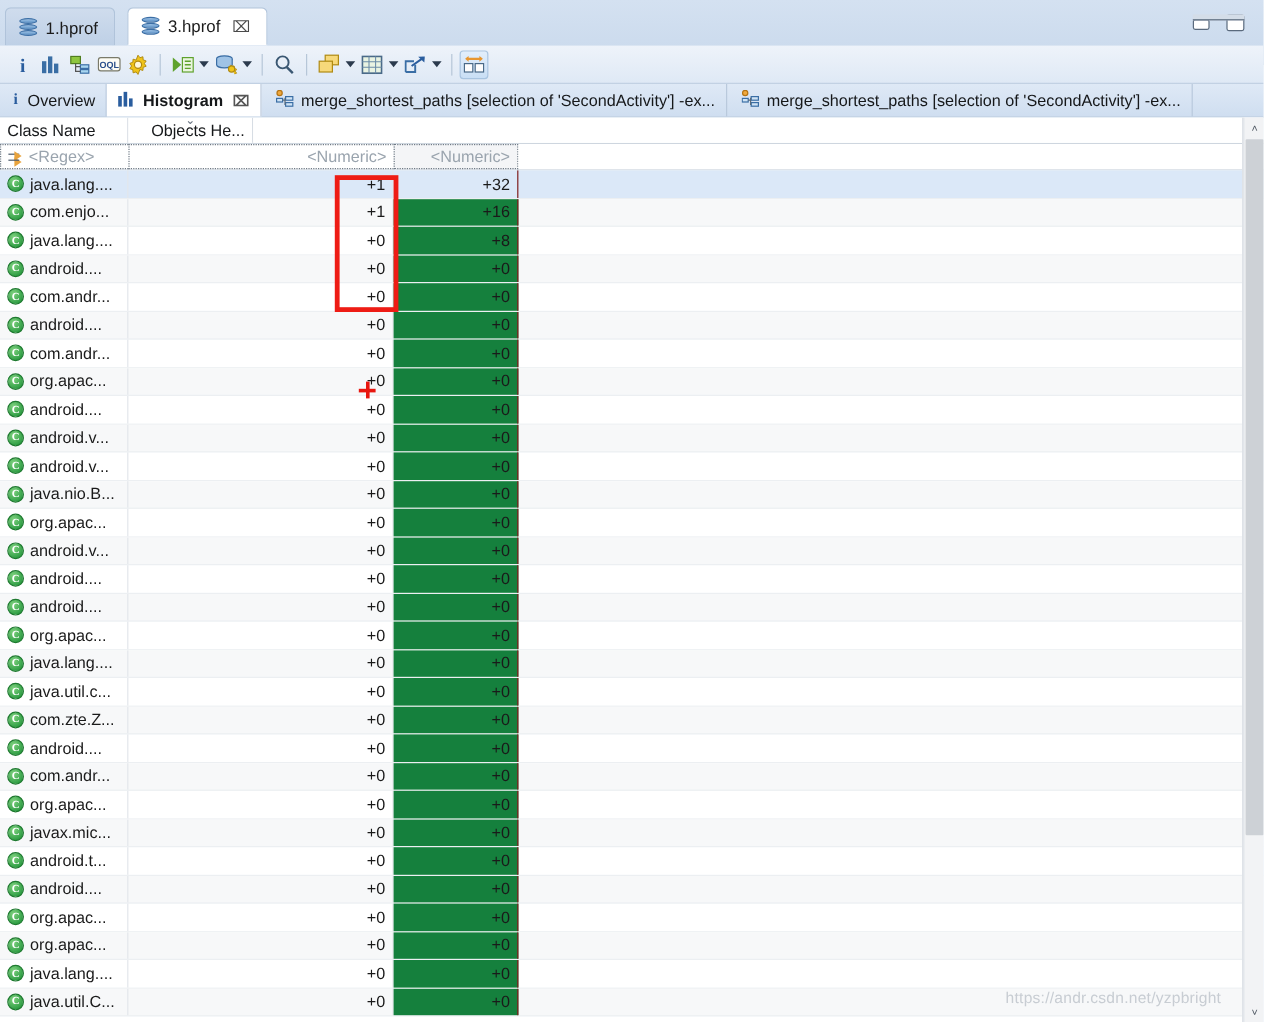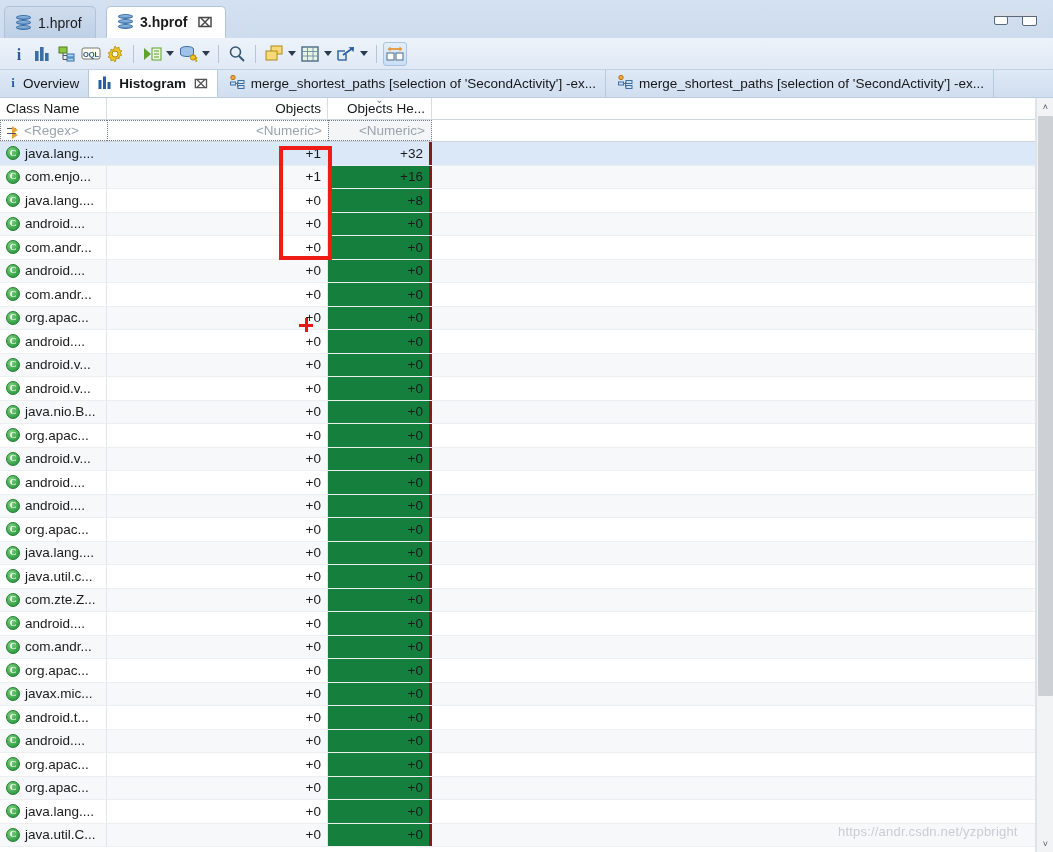--- a/index.html
+++ b/index.html
@@ -39,21 +39,21 @@
     left: 4px;
     background: linear-gradient(to bottom, #cfdced 0%, #bed0e6 100%);
     border: 1px solid #b0c3da;
     border-bottom: none;
   }
   .etab.active {
     left: 106px;
     background: #ffffff;
     border: 1px solid #b0c3da;
     border-bottom: 1px solid #ffffff;
-    font-weight: bold;
+    font-weight: normal;
   }
   .etab .close-x {
     font-size: 13px; color: #4a4a4a; margin-left: 3px;
     line-height: 1;
   }
 
   
   .db-icon { width: 15px; height: 16px; position: relative; display:inline-block;}
   .db-icon i {
     position: absolute; left: 0; width: 15px; height: 5px;
@@ -207,21 +207,21 @@
   }
   .trow.alt { background: #f7f8f9; }
   .trow.sel { background: #dbe8f8; }
   .td {
     display: flex; align-items: center; height: 100%;
     padding: 0 6px;
     overflow: hidden; white-space: nowrap;
   }
   .td.c-name { width: 107px; gap: 5px; border-right: 1px solid #e3e7eb; color:#1a1a1a;}
   .td.c-obj  { width: 221px; justify-content: flex-end; border-right: 1px solid #e3e7eb;}
-  .td.c-heap { width: 104px; justify-content: flex-end; border-right: 3px solid #7f1d1d;}
+  .td.c-heap { width: 104px; justify-content: flex-end; border-right: 1px solid #7f1d1d;}
   .td.c-rest { flex: 1; }
   .trow.sel .td.c-heap, .trow.sel .td.c-obj { background: transparent; }
   .shade { background: #15803d; }
 
   .cls-icon {
     width: 14px; height: 14px; border-radius: 50%;
     background: radial-gradient(circle at 35% 30%, #7ed17e, #2f9e44 75%);
     border: 1px solid #1f7a30;
     color: #ffffff; font-size: 9px; font-weight: bold;
     display: flex; align-items: center; justify-content: center;
@@ -464,23 +464,20 @@
       </span>
       <span>merge_shortest_paths [selection of 'SecondActivity'] -ex...</span>
     </div>
   </div>
 
   <div class="table-wrap">
 
     <div class="thead">
       <div class="th c-name">
         <span>Class Name</span>
-      </div>
-      <div class="th c-obj">
-        <span>Objects</span>
       </div>
       <div class="th c-heap">
         <span class="sort-caret">⌄</span>
         <span>Objects He...</span>
       </div>
       <div class="th c-rest"></div>
     </div>
 
     <div class="filterrow">
       <div class="fcell c-name">

